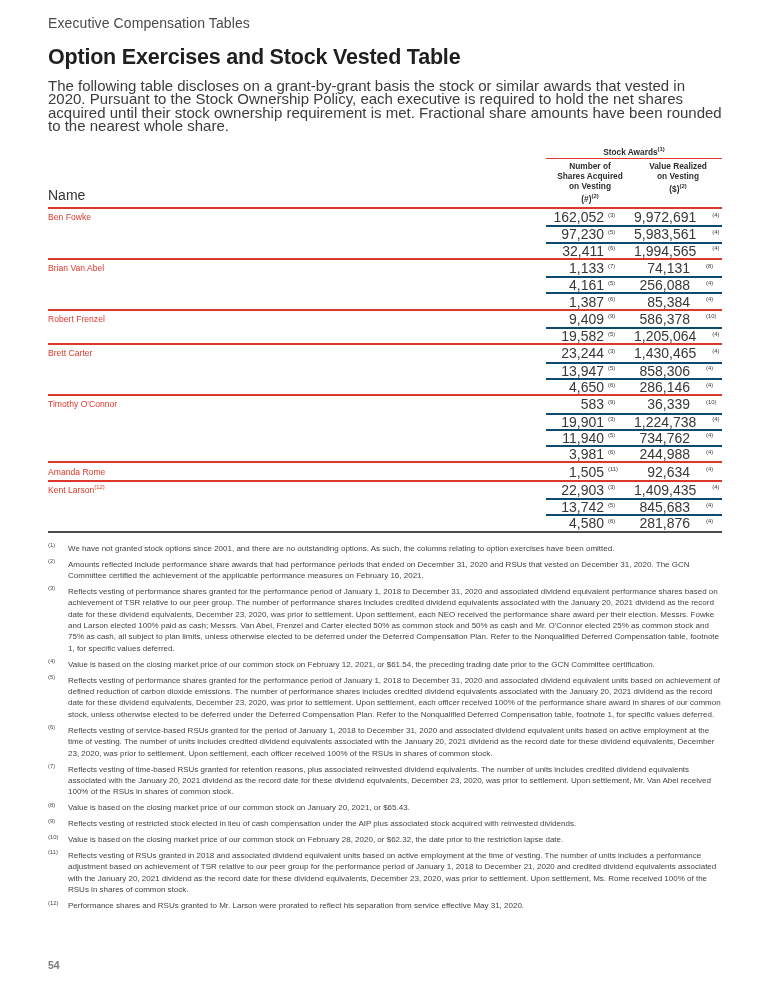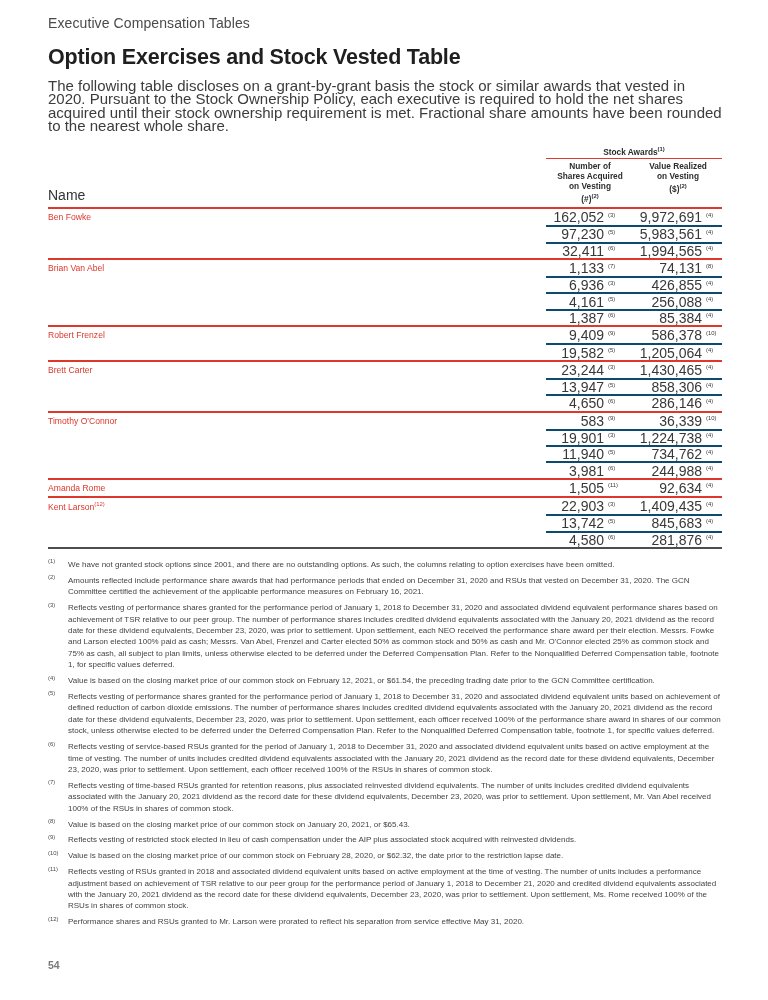--- a/index.html
+++ b/index.html
@@ -35,21 +35,21 @@
     font-size: 8.3px; line-height: 9.7px; font-weight: bold; color: #2d2d2d;
   }
   .header-rule { height: 2px; background: var(--red); margin-top: 3px; }
 
   .trow { display: flex; align-items: stretch; height: 16.3px; }
   .namecell { flex: 1; align-self: center; font-size: 8.6px; color: var(--red); }
   .namecell sup { color: var(--red); }
   .trow .num-region.sep { border-top: 2px solid #0c4a6e; }
   .cell { display: flex; align-items: center; }
   .cell.shares { width: 88px; }
-  .cell.value  { width: 88px; }
+  .cell.value  { width: 88px; gap: 12px; }
   .num { flex: 1; text-align: right; font-size: 14px; color: #383838; }
   .supslot { font-size: 5.9px; color: #383838; position: relative; top: -2.5px; padding-left: 4px; }
   .cell.shares .supslot { width: 30px; }
   .cell.value  .supslot { width: 20px; }
   .group-rule { height: 2px; background: var(--red); }
   .end-rule { height: 2px; background: #4d4d4d; }
 
   .footnotes { margin-top: 10px; }
   .footnote { display: flex; margin-bottom: 4.5px; }
   .fn-marker { width: 20px; flex: none; font-size: 5.9px; color: #4a4a4a; position: relative; top: -0.5px; }
@@ -139,33 +139,20 @@
             <div class="cell value">
               <div class="num">74,131</div>
               <sup class="supslot">(8)</sup>
             </div>
           </div>
         </div>
         <div class="trow">
           <div class="namecell"></div>
           <div class="num-region sep">
             <div class="cell shares">
-              <div class="num">6,936</div>
-              <sup class="supslot">(3)</sup>
-            </div>
-            <div class="cell value">
-              <div class="num">426,855</div>
-              <sup class="supslot">(4)</sup>
-            </div>
-          </div>
-        </div>
-        <div class="trow">
-          <div class="namecell"></div>
-          <div class="num-region sep">
-            <div class="cell shares">
               <div class="num">4,161</div>
               <sup class="supslot">(5)</sup>
             </div>
             <div class="cell value">
               <div class="num">256,088</div>
               <sup class="supslot">(4)</sup>
             </div>
           </div>
         </div>
         <div class="trow">

